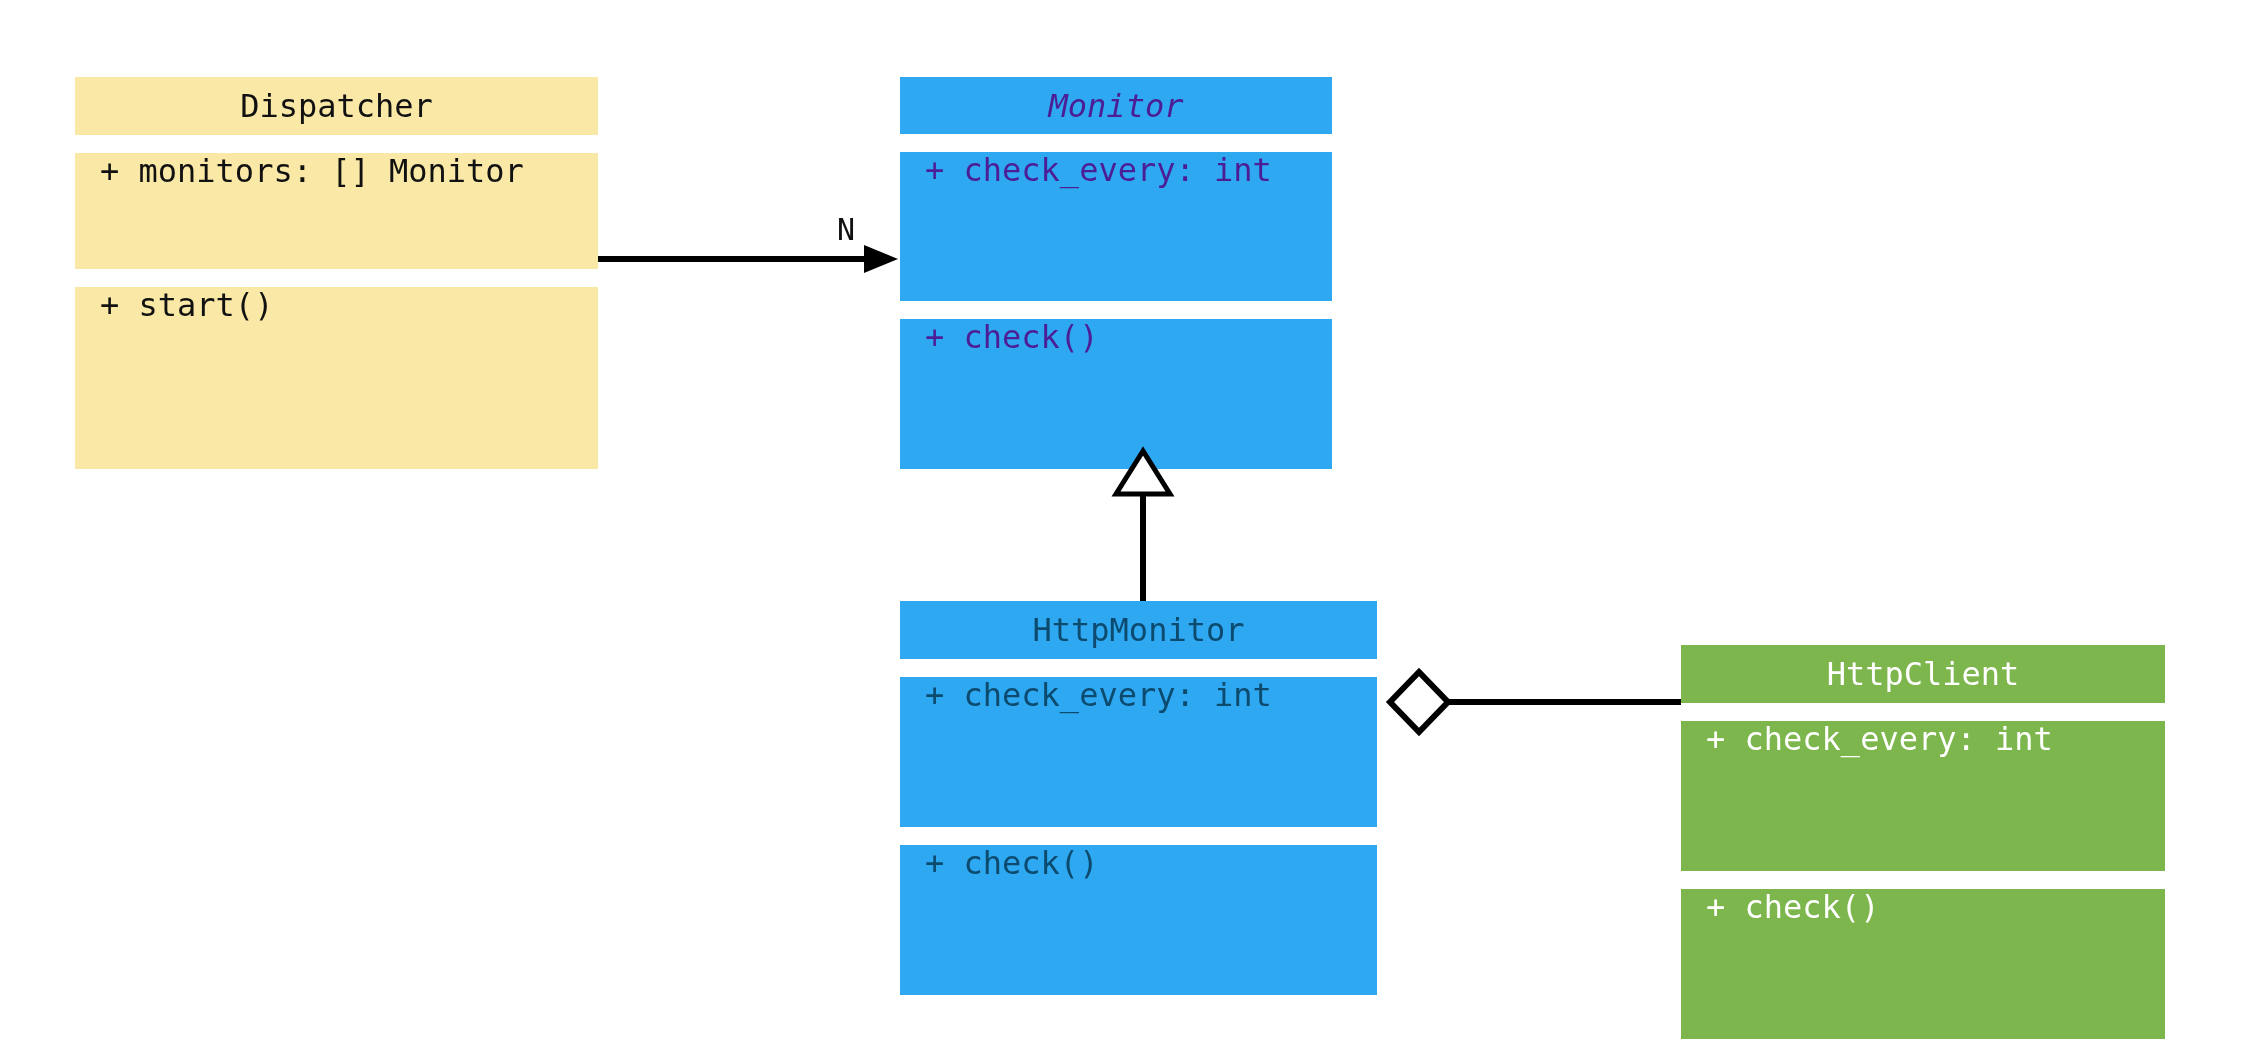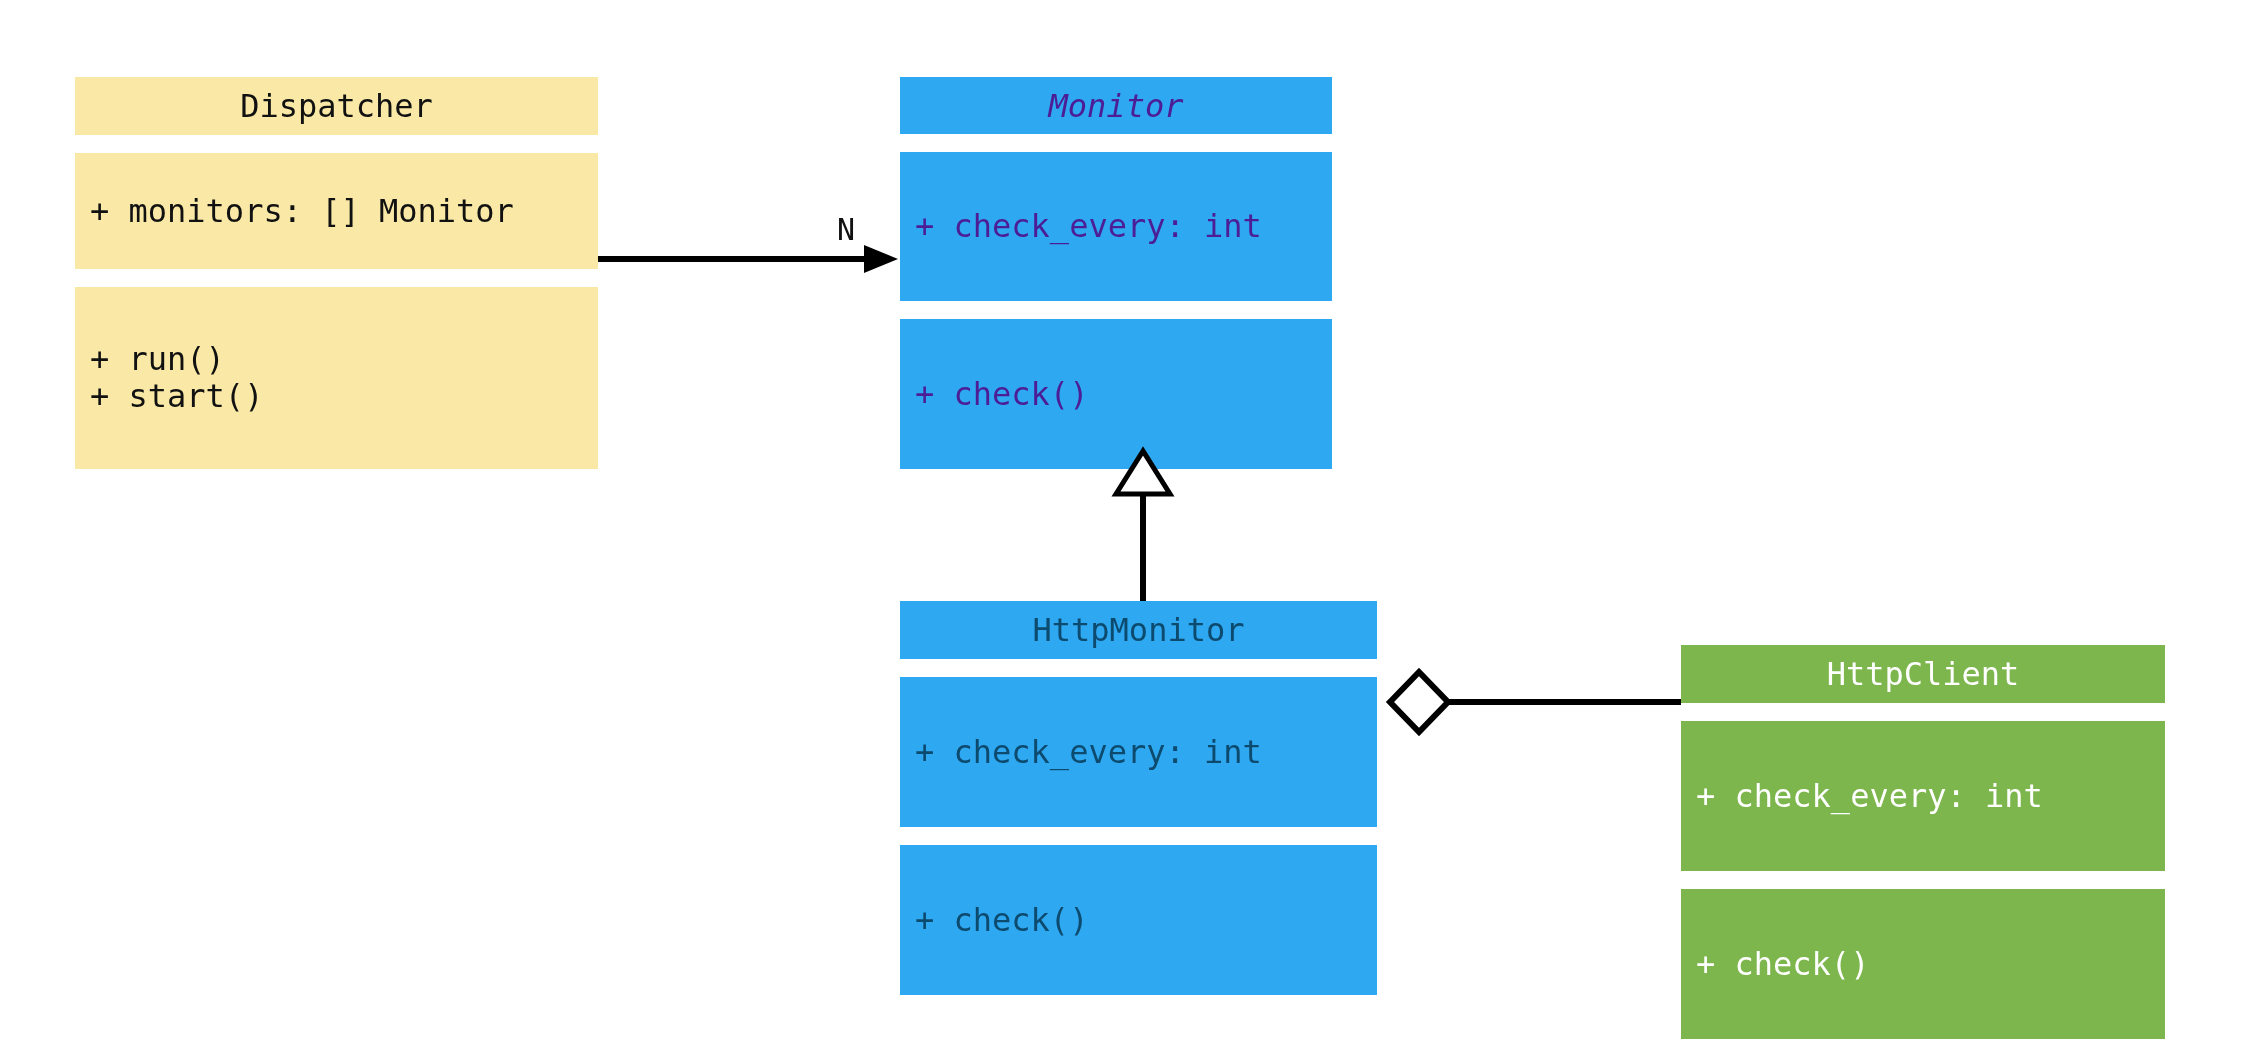--- a/index.html
+++ b/index.html
@@ -33,22 +33,22 @@
     font-size: 32px;
     letter-spacing: 0;
   }
   .compartment.title.abstract {
     font-style: italic;
   }
   .compartment.attrs,
   .compartment.methods {
     display: flex;
     flex-direction: column;
-    justify-content: center;
-    padding-left: 15px;
+    justify-content: flex-start;
+    padding-left: 25px;
     padding-right: 10px;
     font-size: 32px;
     line-height: 37px;
     white-space: pre;
   }
 
   
   #cls-dispatcher {
     left: 75px; top: 77px; width: 523px;
     --fill: var(--dispatcher-fill, #FAE9A6);
@@ -102,21 +102,20 @@
 </style>
 </head>
 <body style="background: rgb(255, 255, 255);">
 
 <div class="uml-class" id="cls-dispatcher">
   <div class="compartment title">Dispatcher</div>
   <div class="compartment attrs">
     <div class="member">+ monitors: [] Monitor</div>
   </div>
   <div class="compartment methods">
-    <div class="member">+ run()</div>
     <div class="member">+ start()</div>
   </div>
 </div>
 
 <div class="uml-class" id="cls-monitor">
   <div class="compartment title abstract">Monitor</div>
   <div class="compartment attrs">
     <div class="member">+ check_every: int</div>
   </div>
   <div class="compartment methods">

